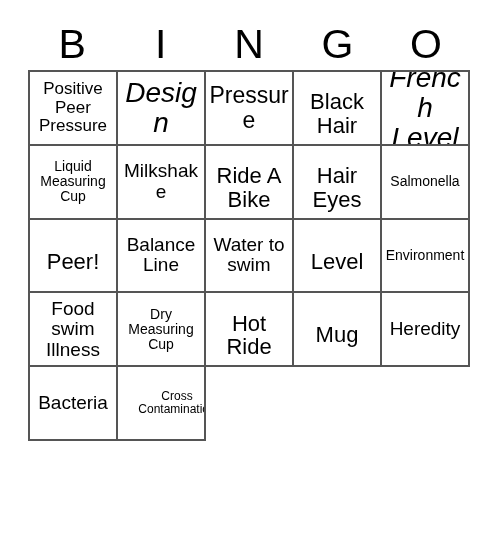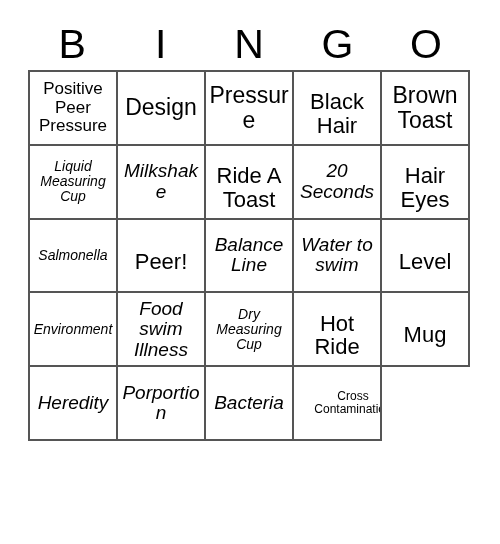--- a/index.html
+++ b/index.html
@@ -80,25 +80,25 @@
     text-align: center;
     line-height: 1.08;
     color: #000000;
     font-family: "Liberation Sans", sans-serif;
     font-weight: 400;
     word-wrap: break-word;
   }
 
   
   .fs-xxl { font-size: 22px; margin-top: 12px; }
-  .fs-xl  { font-size: 23px; }
+  .fs-xl  { font-size: 28px; font-style: italic; }
   .fs-lg  { font-size: 23px; }
-  .fs-md  { font-size: 19px; font-style: italic; }
+  .fs-md  { font-size: 19px; }
   .fs-sm  { font-size: 17px; }
-  .fs-xs  { font-size: 14px; font-style: italic; }
+  .fs-xs  { font-size: 14px; }
   .fs-xxs { font-size: 12px; margin-left: 32px; }
 </style>
 </head>
 <body>
 
 <div id="card">
 
   <div id="header">
     <div class="header-letter">B</div>
     <div class="header-letter">I</div>
@@ -114,33 +114,30 @@
       <div class="cell">
         <span class="cell-text fs-xl">Design</span>
       </div>
       <div class="cell">
         <span class="cell-text fs-lg">Pressure</span>
       </div>
       <div class="cell">
         <span class="cell-text fs-xxl">Black Hair</span>
       </div>
       <div class="cell">
-        <span class="cell-text fs-xl">Brown Toast</span>
+        <span class="cell-text fs-xl">French Level</span>
       </div>
       <div class="cell">
         <span class="cell-text fs-xs">Liquid Measuring Cup</span>
       </div>
       <div class="cell">
         <span class="cell-text fs-md">Milkshake</span>
       </div>
       <div class="cell">
-        <span class="cell-text fs-xxl">Ride A Toast</span>
-      </div>
-      <div class="cell">
-        <span class="cell-text fs-md">20 Seconds</span>
+        <span class="cell-text fs-xxl">Ride A Bike</span>
       </div>
       <div class="cell">
         <span class="cell-text fs-xxl">Hair Eyes</span>
       </div>
       <div class="cell">
         <span class="cell-text fs-xs">Salmonella</span>
       </div>
       <div class="cell">
         <span class="cell-text fs-xxl">Peer!</span>
       </div>
@@ -165,23 +162,20 @@
       <div class="cell">
         <span class="cell-text fs-xxl">Hot Ride</span>
       </div>
       <div class="cell">
         <span class="cell-text fs-xxl">Mug</span>
       </div>
       <div class="cell">
         <span class="cell-text fs-md">Heredity</span>
       </div>
       <div class="cell">
-        <span class="cell-text fs-md">Porportion</span>
-      </div>
-      <div class="cell">
         <span class="cell-text fs-md">Bacteria</span>
       </div>
       <div class="cell">
         <span class="cell-text fs-xxs">Cross Contamination</span>
       </div>
     </div>
 
 </div>
 
 </body></html>

